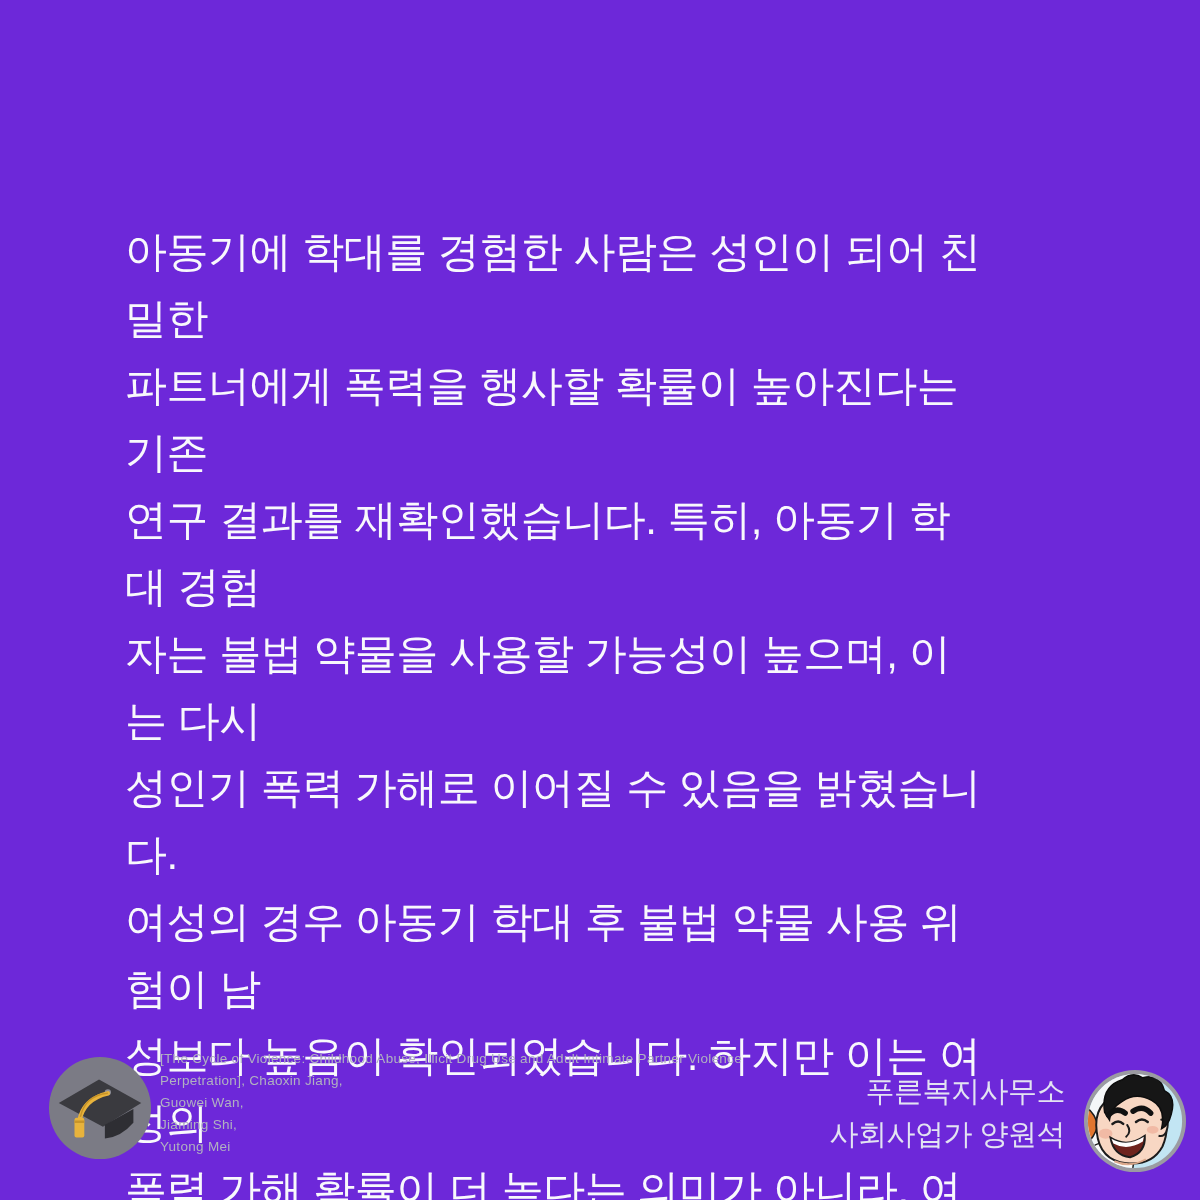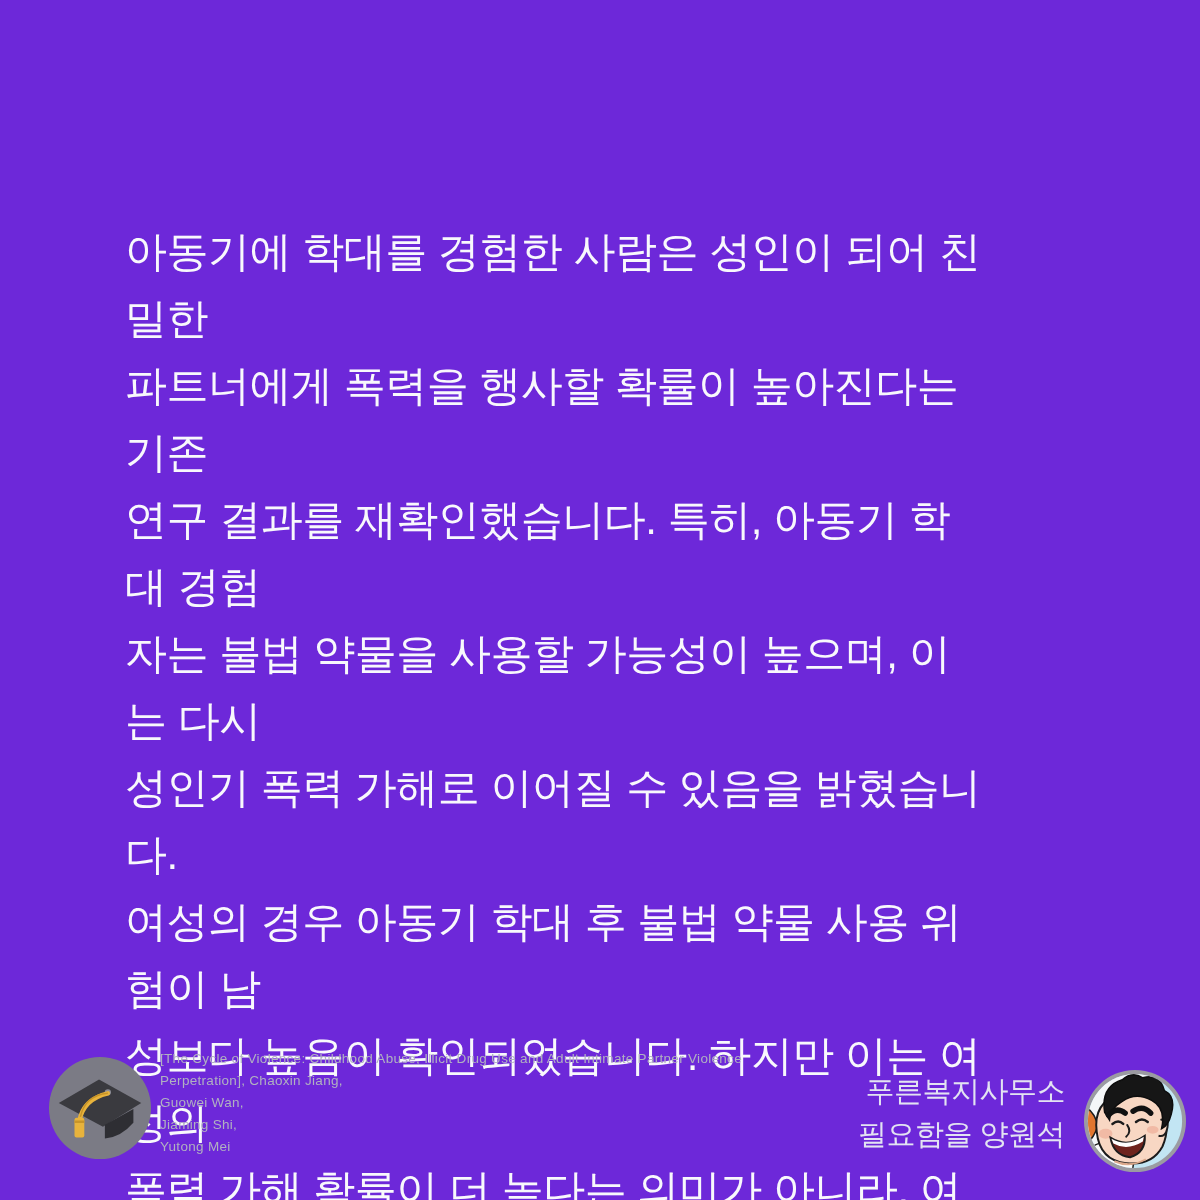--- a/index.html
+++ b/index.html
@@ -110,21 +110,21 @@
     </div>
     <div class="citation-text">[The Cycle of Violence: Childhood Abuse, Illicit Drug Use and Adult Intimate Partner Violence
 Perpetration], Chaoxin Jiang,
 Guowei Wan,
 Jiaming Shi,
 Yutong Mei</div>
   </div>
 
   <div class="footer-right">
     <div class="org-name">푸른복지사무소</div>
-    <div class="author-name">필요함을 양원석</div>
+    <div class="author-name">사회사업가 양원석</div>
   </div>
 
   <div class="avatar">
     <svg width="104" height="104" viewBox="0 0 106 106" xmlns="http://www.w3.org/2000/svg">
       <defs>
         <clipPath id="avclip">
             <circle cx="53" cy="53" r="48"></circle>
           </clipPath>
       </defs>
       <circle cx="53" cy="53" r="52" fill="#9b9ba2"></circle>

